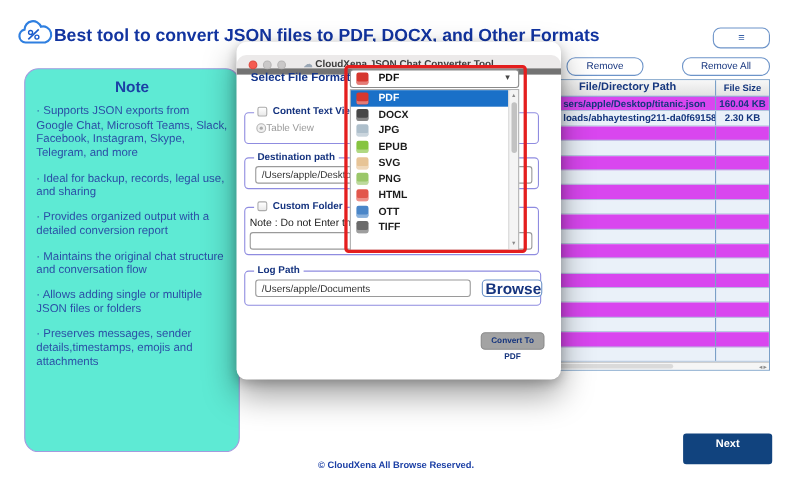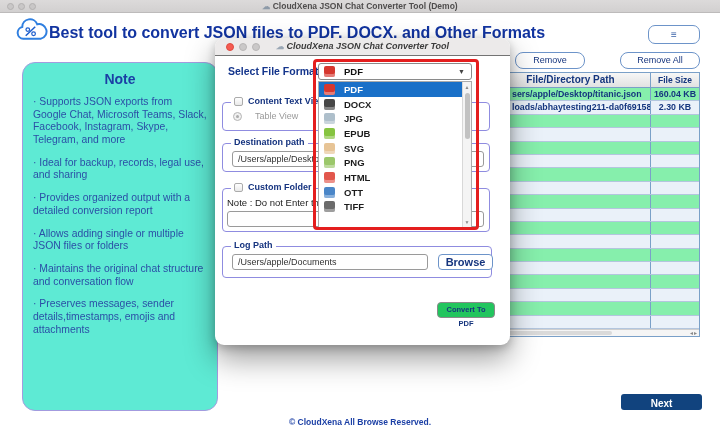--- a/index.html
+++ b/index.html
@@ -26,51 +26,51 @@
   
   .btn-outline { position:absolute; background:#fff; border:1.2px solid #6d94c9; border-radius:8px; color:#16357e; font-size:9px; font-weight:400; text-align:center; }
   .btn-remove { left:515px; top:52px; width:70px; height:17px; line-height:15px; }
   .btn-remove-all { left:620px; top:52px; width:80px; height:17px; line-height:15px; }
 
   
   .file-table { position:absolute; left:490px; top:72px; width:210px; border:1px solid #7aa0c8; background:#fff; }
   .t-header { display:flex; height:15px; background:linear-gradient(#f7f7f7,#e2e2e2); border-bottom:1px solid #7aa0c8; }
   .t-h1 { width:160px; border-right:1px solid #7aa0c8; font-size:10px; font-weight:700; color:#15367e; text-align:center; line-height:14px; }
   .t-h2 { flex:1; font-size:8.5px; font-weight:700; color:#15367e; text-align:center; line-height:14px; }
-  .t-row { display:flex; height:13.4px; border-bottom:1px solid #b3c6de; background:#86efac; }
+  .t-row { display:flex; height:13.4px; border-bottom:1px solid #b3c6de; background:#d946ef; }
   .t-row.alt { background:#eaf1f9; }
   .t-c1 { width:160px; border-right:1px solid #7aa0c8; overflow:hidden; white-space:nowrap; font-size:8.8px; font-weight:700; color:#15367e; line-height:12.5px; padding-left:21px; }
   .t-c2 { flex:1; font-size:8.8px; font-weight:700; color:#15367e; text-align:center; line-height:12.5px; }
   .h-scroll { height:7px; background:#f5f5f5; border-top:1px solid #cfcfcf; position:relative; }
   .h-thumb { position:absolute; left:1px; top:1px; width:120px; height:4px; background:#dadada; border-radius:2px; }
   .h-arrows { position:absolute; right:1px; top:-1px; font-size:6px; color:#8a8a8a; letter-spacing:1px; }
 
-  .btn-next { position:absolute; left:621px; top:394px; width:81px; height:16px; background:#11437e; border-radius:3px; color:#fff; font-size:10px; font-weight:700; text-align:center; line-height:20px; }
+  .btn-next { position:absolute; left:621px; top:394px; width:81px; height:28px; background:#11437e; border-radius:3px; color:#fff; font-size:10px; font-weight:700; text-align:center; line-height:20px; }
   .footer { position:absolute; left:0; right:0; top:417px; text-align:center; font-size:8.5px; font-weight:700; color:#1b3fa5; }
 
   
   .modal { position:absolute; left:215px; top:38px; width:295px; height:307px; background:#fff; border-radius:9px; box-shadow:0 14px 30px rgba(0,0,0,.38), 0 3px 10px rgba(0,0,0,.22); }
-  .m-titlebar { position:absolute; left:0; top:0; right:0; height:18px; background:#eceaea; border-bottom:1px solid #737373; border-radius:9px 9px 0 0;font-style:italic; }
+  .m-titlebar { position:absolute; left:0; top:12px; right:0; height:18px; background:#eceaea; border-bottom:6px solid #737373; border-radius:9px 9px 0 0; }
   .m-dots { position:absolute; left:11px; top:5px; display:flex; gap:5px; }
   .m-dot { width:8px; height:8px; border-radius:50%; }
   .m-dot.red { background:#f55b51; border:0.5px solid #df4a40; }
   .m-dot.gray { background:#cac8c8; border:0.5px solid #b8b6b6; }
   .m-title { position:absolute; left:0; right:0; top:3px; text-align:center; font-size:9px; font-weight:700; color:#3c3c3c; }
   .m-label { position:absolute; left:13px; top:27px; font-size:10.5px; font-weight:700; color:#14358c; }
 
   .fieldset { position:absolute; border:1.3px solid #8f8ce0; border-radius:4px; background:transparent; }
   .legend { position:absolute; top:-7px; left:8px; background:#fff; padding:0 3px; display:flex; align-items:center; gap:5px; font-size:9px; font-weight:700; color:#15337f; white-space:nowrap; }
   .checkbox { width:9px; height:9px; border:1px solid #ababab; border-radius:2px; background:linear-gradient(#fff,#e9e9e9); }
   .radio { width:9px; height:9px; border:1px solid #b5b5b5; border-radius:50%; background:#f0f0f0; position:relative; }
   .radio::after { content:""; position:absolute; left:2px; top:2px; width:3px; height:3px; border-radius:50%; background:#ababab; }
   .gray-label { font-size:9px; color:#9a9a9a; }
   .m-input { position:absolute; border:1px solid #9a9a9a; border-radius:3px; background:#fff; font-size:9px; color:#333; padding-left:5px; height:16px; line-height:15px; white-space:nowrap; overflow:hidden; }
   .m-note-text { position:absolute; font-size:9.5px; color:#222; white-space:nowrap; }
-  .btn-browse { position:absolute; width:55px; height:16px; background:#fff; border:1.2px solid #6d94c9; border-radius:4px; color:#16357e; font-size:11px; font-weight:700; text-align:center; line-height:14px; }
-  .btn-convert { position:absolute; left:222px; top:264px; width:58px; height:16px; background:#22c55e; border:1px solid #8a8a8a; border-radius:4px; color:#16357e; font-size:7.5px; font-weight:700; text-align:center; line-height:14px; }
+  .btn-browse { position:absolute; width:55px; height:16px; background:#fff; border:1.2px solid #6d94c9; border-radius:4px; color:#16357e; font-size:14px; font-weight:700; text-align:right; line-height:14px; }
+  .btn-convert { position:absolute; left:222px; top:264px; width:58px; height:16px; background:#a3a3a3; border:1px solid #8a8a8a; border-radius:4px; color:#16357e; font-size:7.5px; font-weight:700; text-align:center; line-height:14px; }
 
   
   .red-box { position:absolute; left:98px; top:21px; width:166px; height:171px; border:3px solid #e41e1e; border-radius:4px; z-index:6; pointer-events:none; }
   .combo { position:absolute; left:103px; top:25px; width:154px; height:17px; background:#fff; border:1px solid #8a8a8a; border-radius:3px; z-index:5; display:flex; align-items:center; }
   .fmt-icon { width:11px; height:11px; border-radius:2px; flex:0 0 auto; box-shadow:inset 0 -3px 0 rgba(255,255,255,.35); }
   .combo .fmt-icon { margin-left:5px; }
   .combo-label { margin-left:9px; font-size:9.5px; font-weight:700; color:#111; flex:1; }
   .combo-caret { margin-right:6px; font-size:7px; color:#444; }
   .opt-list { position:absolute; left:103px; top:43px; width:154px; height:147px; background:#fff; border:1px solid #ababab; z-index:5; }
   .opt { display:flex; align-items:center; height:14.7px; padding-left:5px; gap:9px; width:145px; }
@@ -79,48 +79,40 @@
   .opt.sel .opt-label { color:#fff; }
   .v-scroll { position:absolute; right:0; top:0; bottom:0; width:9px; background:#f4f4f4; border-left:1px solid #d8d8d8; }
   .v-arrow { position:absolute; left:0; right:0; text-align:center; font-size:5px; color:#8a8a8a; }
   .v-thumb { position:absolute; left:2px; top:11px; width:5px; height:46px; background:#c2c2c2; border-radius:3px; }
 </style>
 </head>
 <body>
 
 <div class="stage">
 
-  <div class="macbar">
-    <div class="dots">
-      <span class="dot"></span>
-      <span class="dot"></span>
-      <span class="dot"></span>
-    </div>
-    <div class="title"><span class="cloudglyph">☁</span> <span>CloudXena JSON Chat Converter Tool (Demo)</span></div>
-  </div>
 
   <div class="logo">
     <svg width="33" height="28" viewBox="0 0 40 33">
       <path d="M10 27 a7.2 7.2 0 0 1 -1.2 -14.2 A9.4 9.4 0 0 1 27 9.6 A6.8 6.8 0 0 1 31.5 27 Z" fill="#ffffff" stroke="#2f7fe0" stroke-width="2.4"></path>
       <circle cx="15.5" cy="16" r="2.2" fill="none" stroke="#1b5ccc" stroke-width="1.5"></circle>
       <path d="M13 23.5 L24.5 12.5" stroke="#1b5ccc" stroke-width="1.8"></path>
       <circle cx="22.5" cy="21" r="2.2" fill="none" stroke="#1b5ccc" stroke-width="1.5"></circle>
     </svg>
   </div>
   <div class="app-title">Best tool to convert JSON files to PDF, DOCX, and Other Formats</div>
   <div class="menu-btn">≡</div>
 
   <div class="note">
     <div class="note-title">Note</div>
     <div id="note-bullets">
         <div class="bullet">· Supports JSON exports from Google Chat, Microsoft Teams, Slack, Facebook, Instagram, Skype, Telegram, and more</div>
         <div class="bullet">· Ideal for backup, records, legal use, and sharing</div>
         <div class="bullet">· Provides organized output with a detailed conversion report</div>
+        <div class="bullet">· Maintains the original chat structure and conversation flow</div>
         <div class="bullet">· Allows adding single or multiple JSON files or folders</div>
-        <div class="bullet">· Maintains the original chat structure and conversation flow</div>
         <div class="bullet">· Preserves messages, sender details,timestamps, emojis and attachments</div>
       </div>
   </div>
 
   <div class="btn-outline btn-remove">Remove</div>
   <div class="btn-outline btn-remove-all">Remove All</div>
 
   <div class="file-table">
     <div class="t-header">
       <div class="t-h1">File/Directory Path</div>
@@ -219,21 +211,21 @@
       <div class="m-title"><span class="cloudglyph" style="color:#9aa7b5;font-size:8px;">☁</span> <span>CloudXena JSON Chat Converter Tool</span></div>
     </div>
 
     <div class="m-label">Select File Format</div>
 
     <div class="fieldset" style="left:7px; top:64px; width:268px; height:29px;">
       <div class="legend">
         <span class="checkbox"></span>
         <span>Content Text View</span>
       </div>
-      <div style="position:absolute; left:10px; top:8px; display:flex; align-items:center; gap:13px;">
+      <div style="position:absolute; left:10px; top:8px; display:flex; align-items:center; gap:0;">
         <span class="radio"></span>
         <span class="gray-label">Table View</span>
       </div>
     </div>
 
     <div class="fieldset" style="left:7px; top:105px; width:268px; height:29px;">
       <div class="legend">
           <span>Destination path</span>
         </div>
       <div class="m-input" style="left:9px; top:7px; width:252px;">/Users/apple/Desktop</div>

